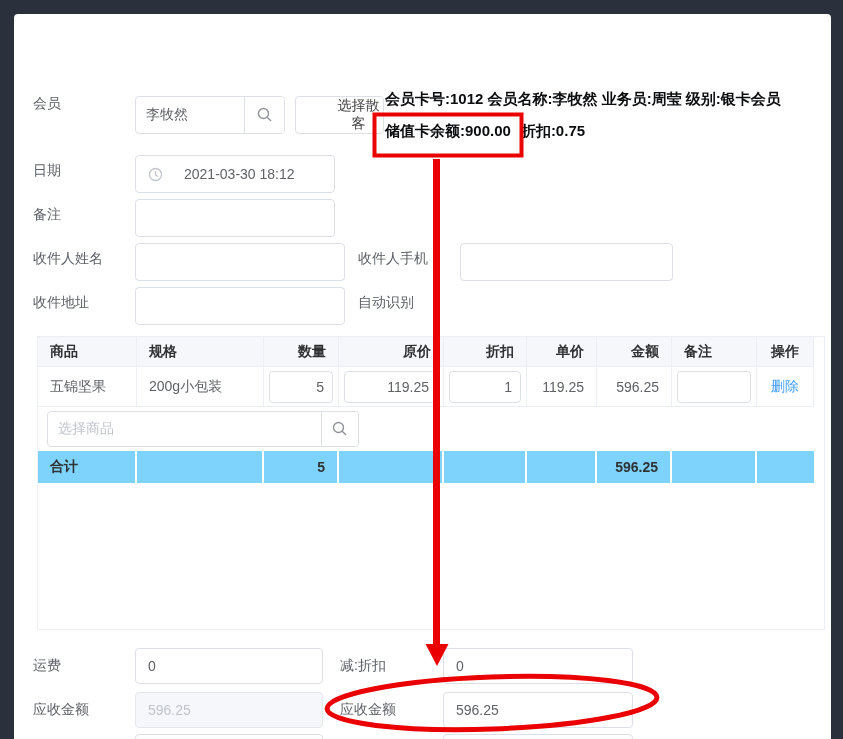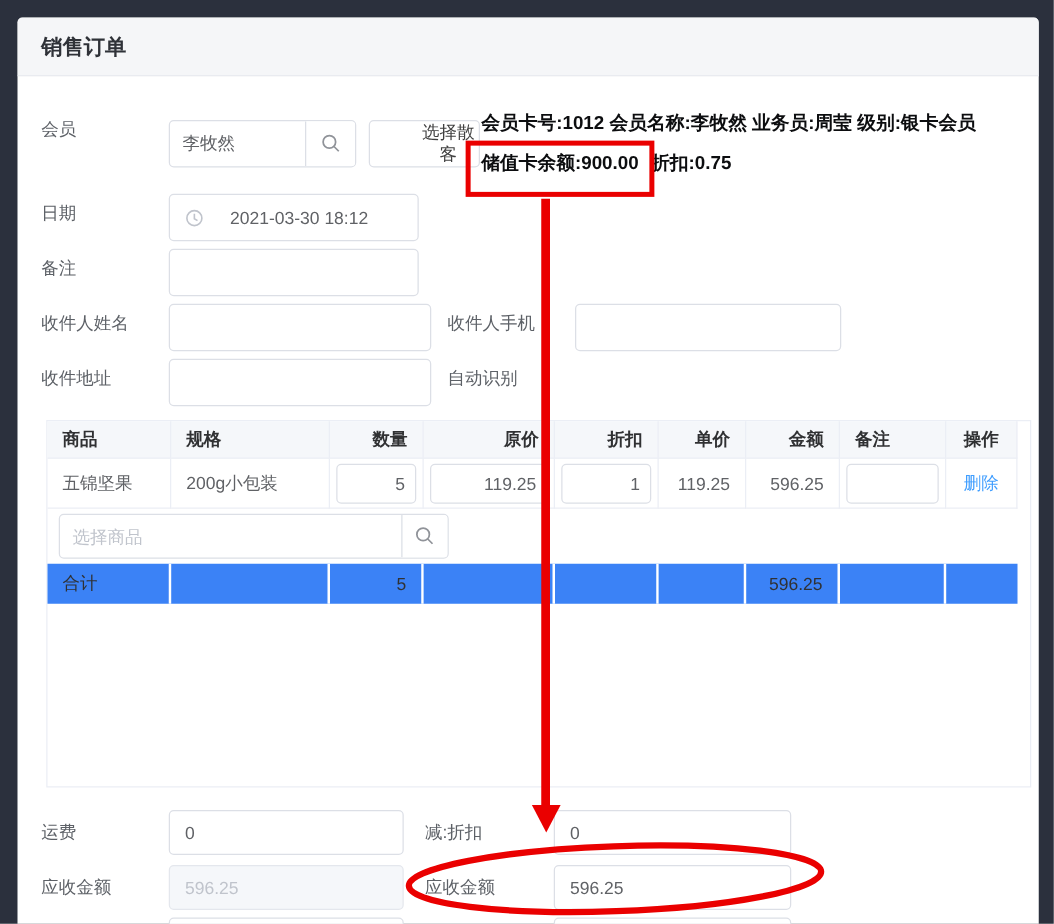--- a/index.html
+++ b/index.html
@@ -30,21 +30,21 @@
   }
   .h38 { height:38px; }
   .h36 { height:36px; }
   .inp:disabled, .inp.disabled { background:#f5f7fa; border-color:#e4e7ed; color:#c0c4cc; }
   .input-group {
     position:absolute; display:flex; border:1px solid #dcdfe6; border-radius:4px;
     background:#fff; overflow:hidden;
   }
   .input-group input {
     border:none; outline:none; flex:1; min-width:0; padding:0 10px;
-    font-size:14px; color:#606266; font-family:Liberation Sans, sans-serif; background:transparent;
+    font-size:14px; color:#606266; font-family:Liberation Mono, monospace; background:transparent;
   }
   .input-group input::placeholder { color:#c0c4cc; }
   .icon-cell {
     width:40px; display:flex; align-items:center; justify-content:center;
     border-left:1px solid #dcdfe6; cursor:pointer; background:#fff;
   }
   .btn {
     position:absolute; border:1px solid #dcdfe6; border-radius:4px; background:#fff;
     color:#404040; font-size:14px; font-family:Liberation Serif, serif; cursor:pointer;padding-left:38px;
   }
@@ -69,35 +69,32 @@
   .c7{width:85px;} .c8{width:57px; justify-content:center;}
   .cell-inp {
     width:100%; height:32px; border:1px solid #dcdfe6; border-radius:4px;
     text-align:right; padding:0 8px; font-size:14px; color:#606266;
     font-family:inherit; outline:none; background:#fff;
   }
   .tc.pad-for-input { padding:0 5px; }
   .del-link { color:#409eff; cursor:pointer; text-decoration:none; }
   .search-group { left:9px; top:74px; width:312px; height:36px; }
   .total-row { position:absolute; left:0; top:114px; height:32px; }
-  .total-row .tc { background:#3b82f6; border-right:2px solid #fff; border-bottom:none; color:#303133; font-weight:normal; }
+  .total-row .tc { background:#7dd3fc; border-right:2px solid #fff; border-bottom:none; color:#303133; font-weight:bold; }
 
   
   .overlay { position:absolute; left:0; top:0; width:843px; height:739px; pointer-events:none; z-index:20; }
 
   .muted-icon { display:inline-flex; }
 </style>
 </head>
 <body>
 
 <div class="card">
 
-  <div class="card-header">
-    <div class="card-title">销售订单</div>
-  </div>
 
   <div class="lbl" style="left:19px; top:79px;">会员</div>
   <div class="input-group h38" style="left:121px; top:82px; width:150px;">
     <input type="text" value="李牧然" style="">
     <span class="icon-cell">
       <svg width="18" height="18" viewBox="0 0 18 18">
           <circle cx="7.5" cy="7.5" r="5" fill="none" stroke="#909399" stroke-width="1.4"></circle>
           <line x1="11.2" y1="11.2" x2="15" y2="15" stroke="#909399" stroke-width="1.4"></line>
         </svg>
     </span>

